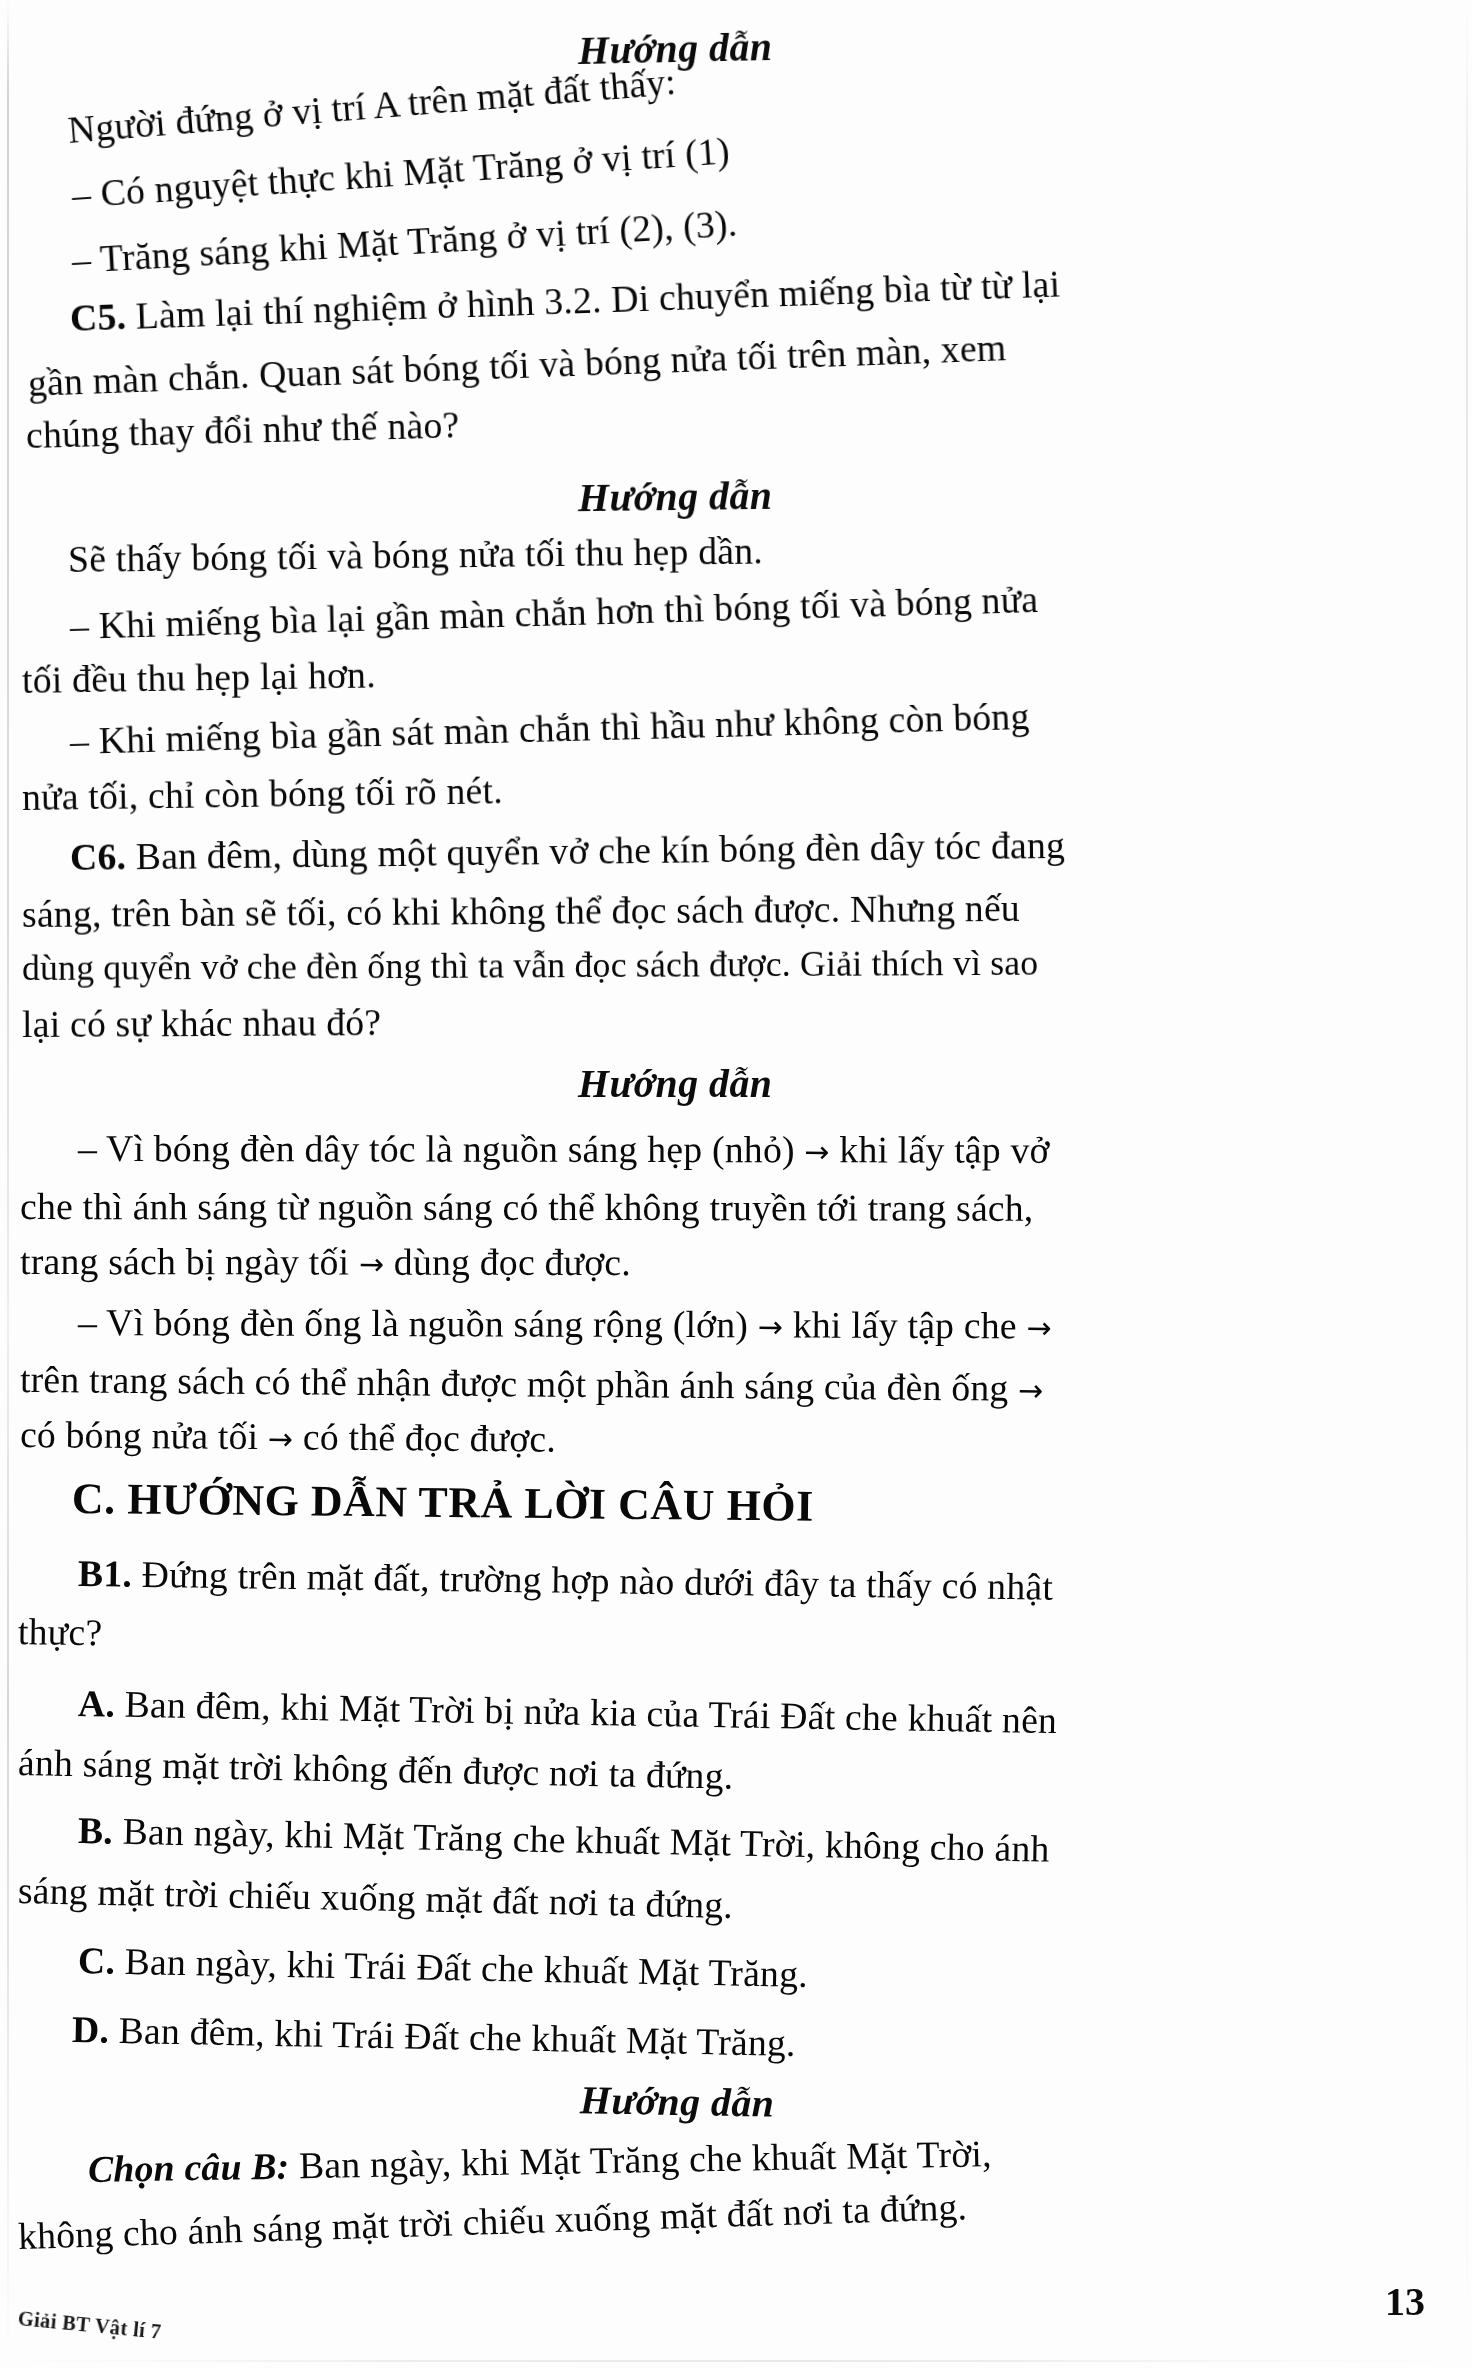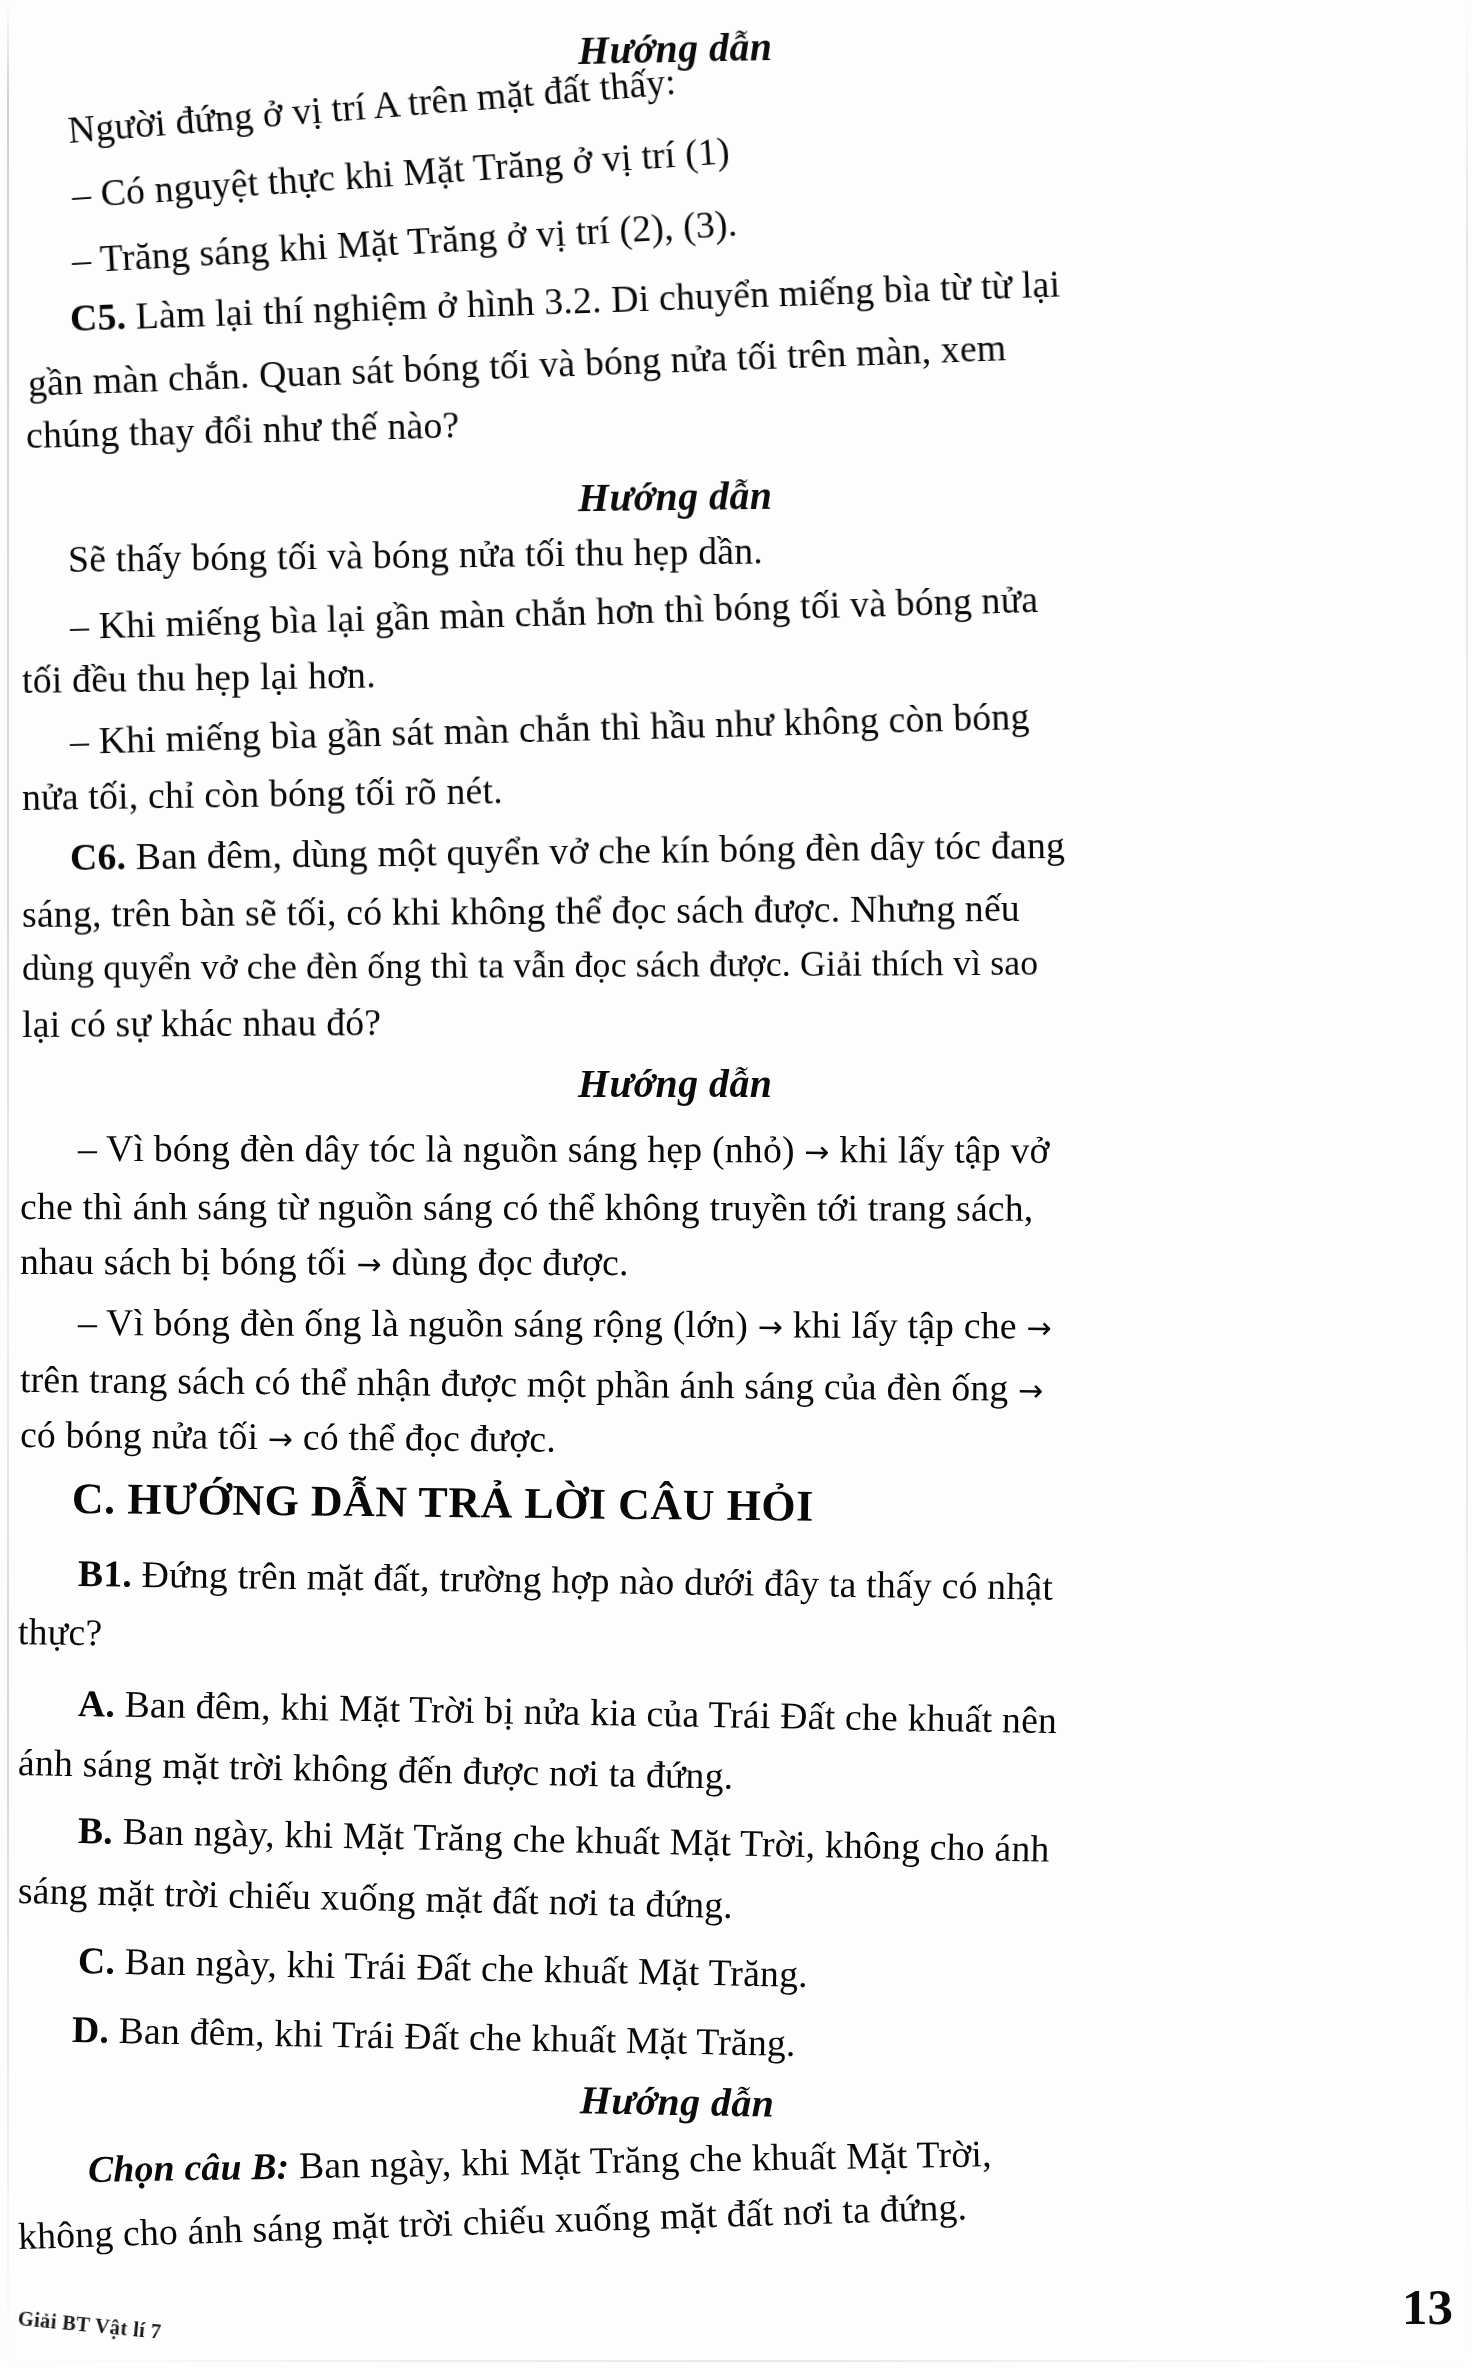--- a/index.html
+++ b/index.html
@@ -158,21 +158,21 @@
 
   <div class="ln" style="left: 78px; top: 1126.24px; transform: rotate(0.1deg); font-size: 37.74px;">
     <span>– Vì bóng đèn dây tóc là nguồn sáng hẹp (nhỏ)</span>
     <span class="arrow">→</span>
     <span>khi lấy tập vở</span>
   </div>
 
   <div class="ln" style="left: 20px; top: 1184px; transform: rotate(0.1deg); font-size: 37.74px;">che thì ánh sáng từ nguồn sáng có thể không truyền tới trang sách,</div>
 
   <div class="ln" style="left: 20px; top: 1238.87px; transform: rotate(0.1deg); font-size: 37.74px;">
-    <span>nhau sách bị bóng tối</span>
+    <span>trang sách bị ngày tối</span>
     <span class="arrow">→</span>
     <span>dùng đọc được.</span>
   </div>
 
   <div class="ln" style="left: 78px; top: 1299.51px; transform: rotate(0.2deg); font-size: 37.74px;">
     <span>– Vì bóng đèn ống là nguồn sáng rộng (lớn)</span>
     <span class="arrow">→</span>
     <span>khi lấy tập che</span>
     <span class="arrow">→</span>
   </div>
@@ -225,15 +225,15 @@
 
   <div class="ln" style="left: 88px; top: 2147.08px; transform: rotate(-1deg); font-size: 37.74px;">
     <span class="ital bold">Chọn câu B:</span>
     <span>Ban ngày, khi Mặt Trăng che khuất Mặt Trời,</span>
   </div>
 
   <div class="ln" style="left: 18px; top: 2213.5px; transform: rotate(-1.8deg); font-size: 37.74px;">không cho ánh sáng mặt trời chiếu xuống mặt đất nơi ta đứng.</div>
 
   <div class="footer-note softer" style="left: 18px; top: 2307.36px; transform: rotate(5.5deg); font-size: 20.4px;">Giải BT Vật lí 7</div>
 
-  <div class="page-no" style="left: 1385px; top: 2278.48px; font-size: 51px; margin-left: 17px;">13</div>
+  <div class="page-no" style="left: 1385px; top: 2278.48px; font-size: 40px;">13</div>
 
 </div>
 
 </body></html>

